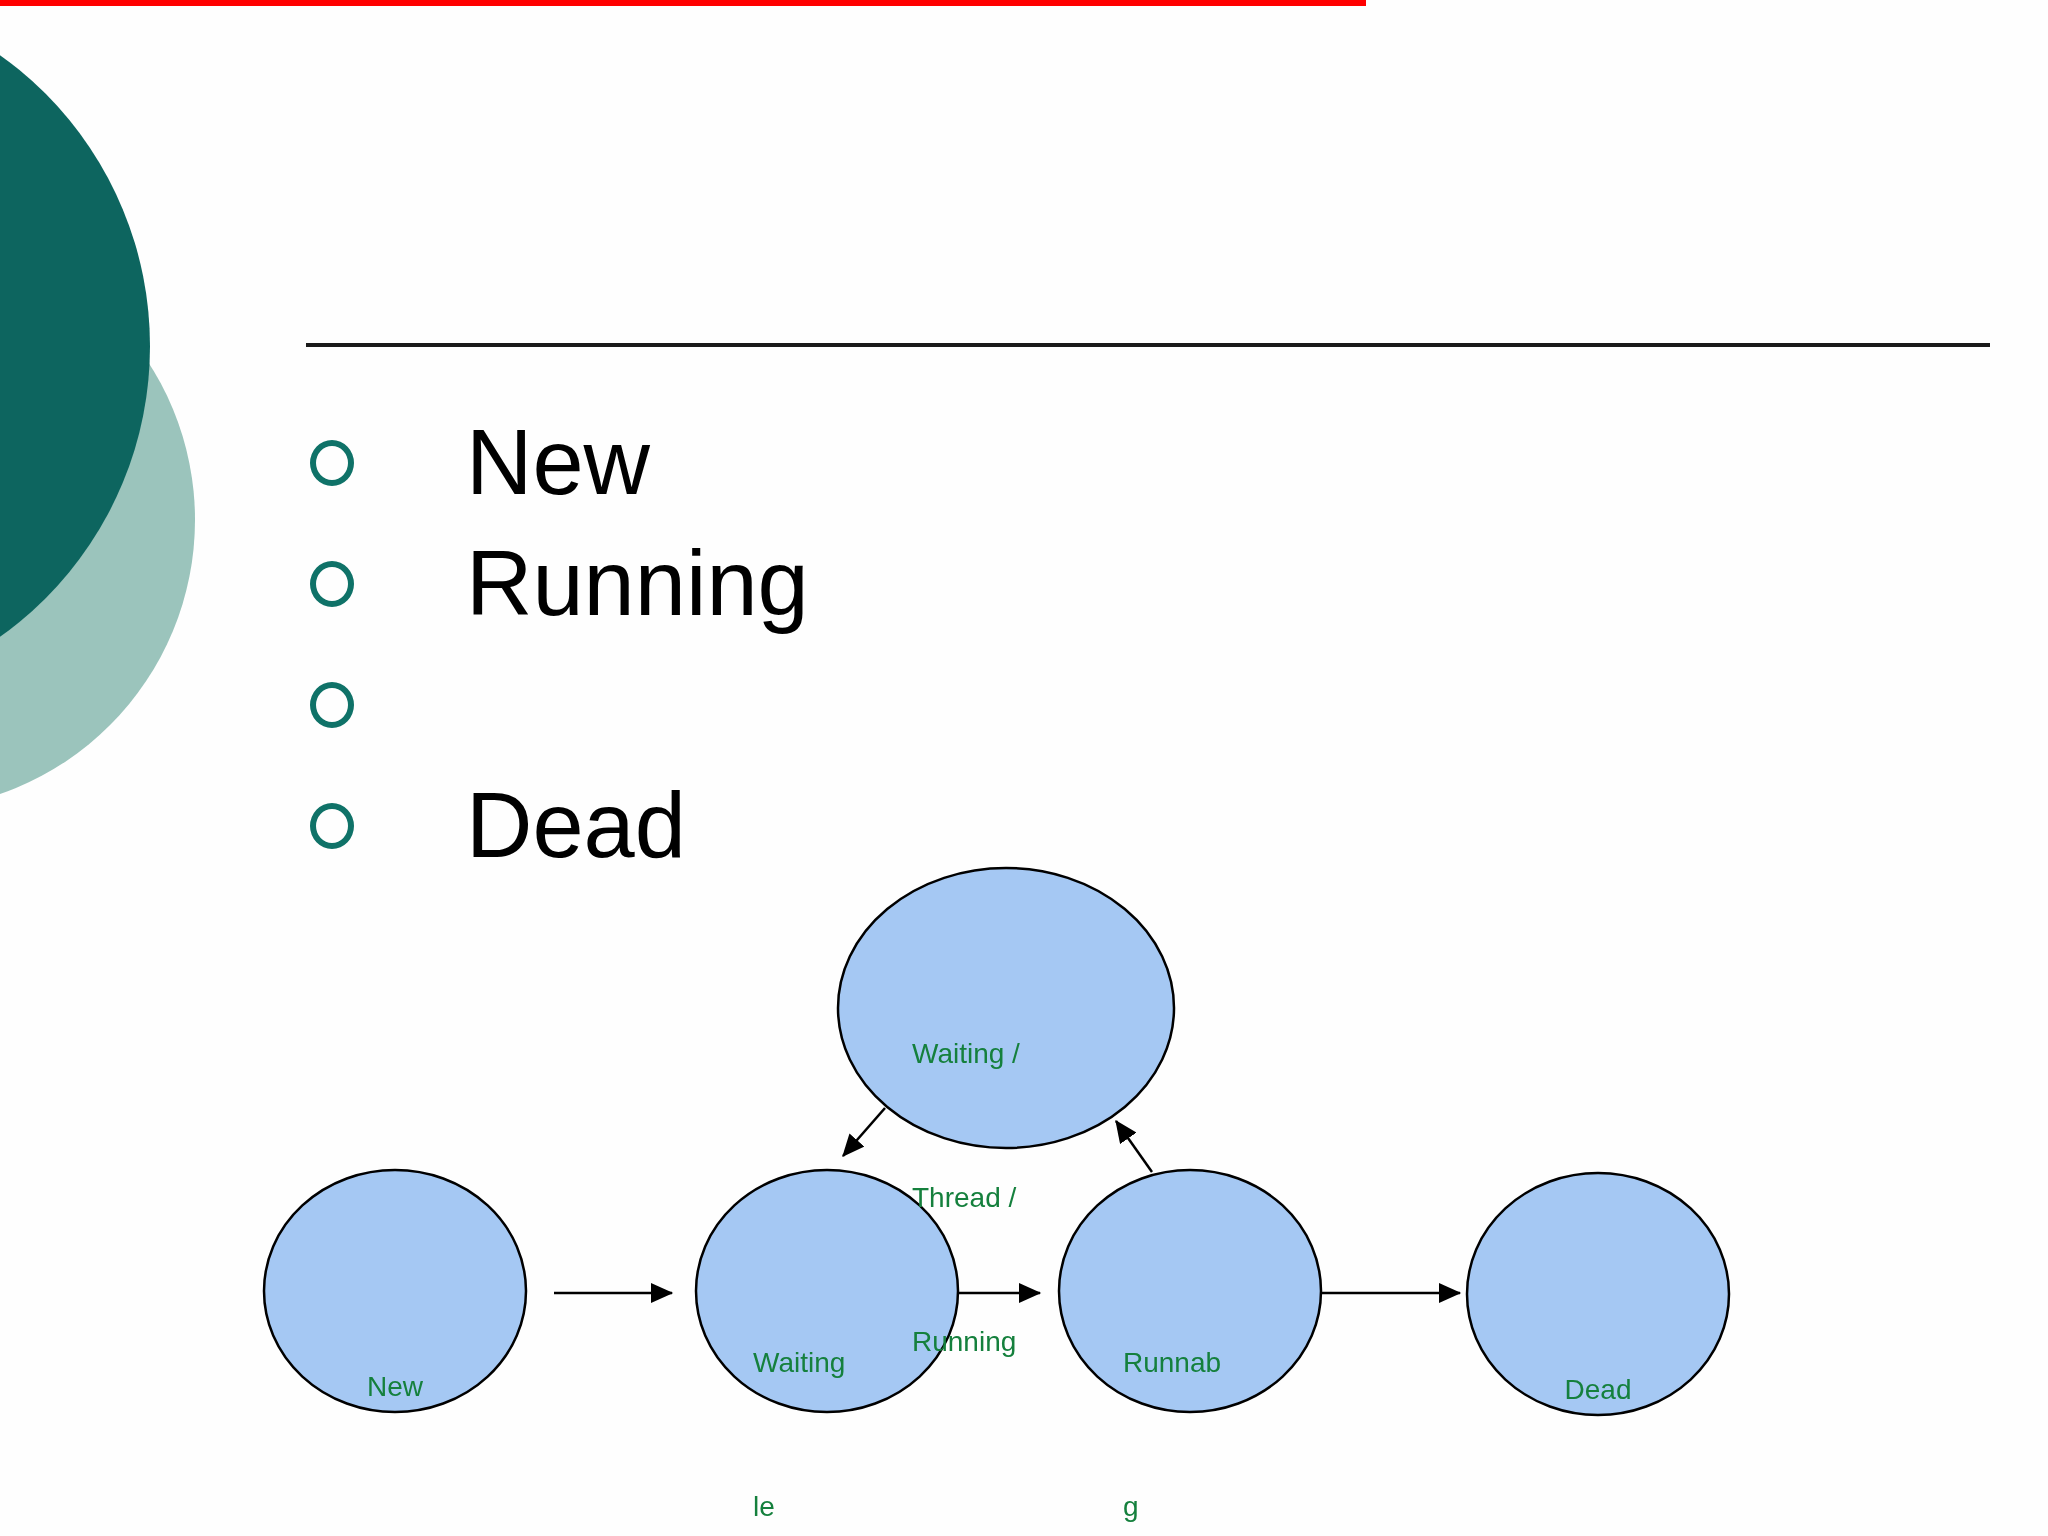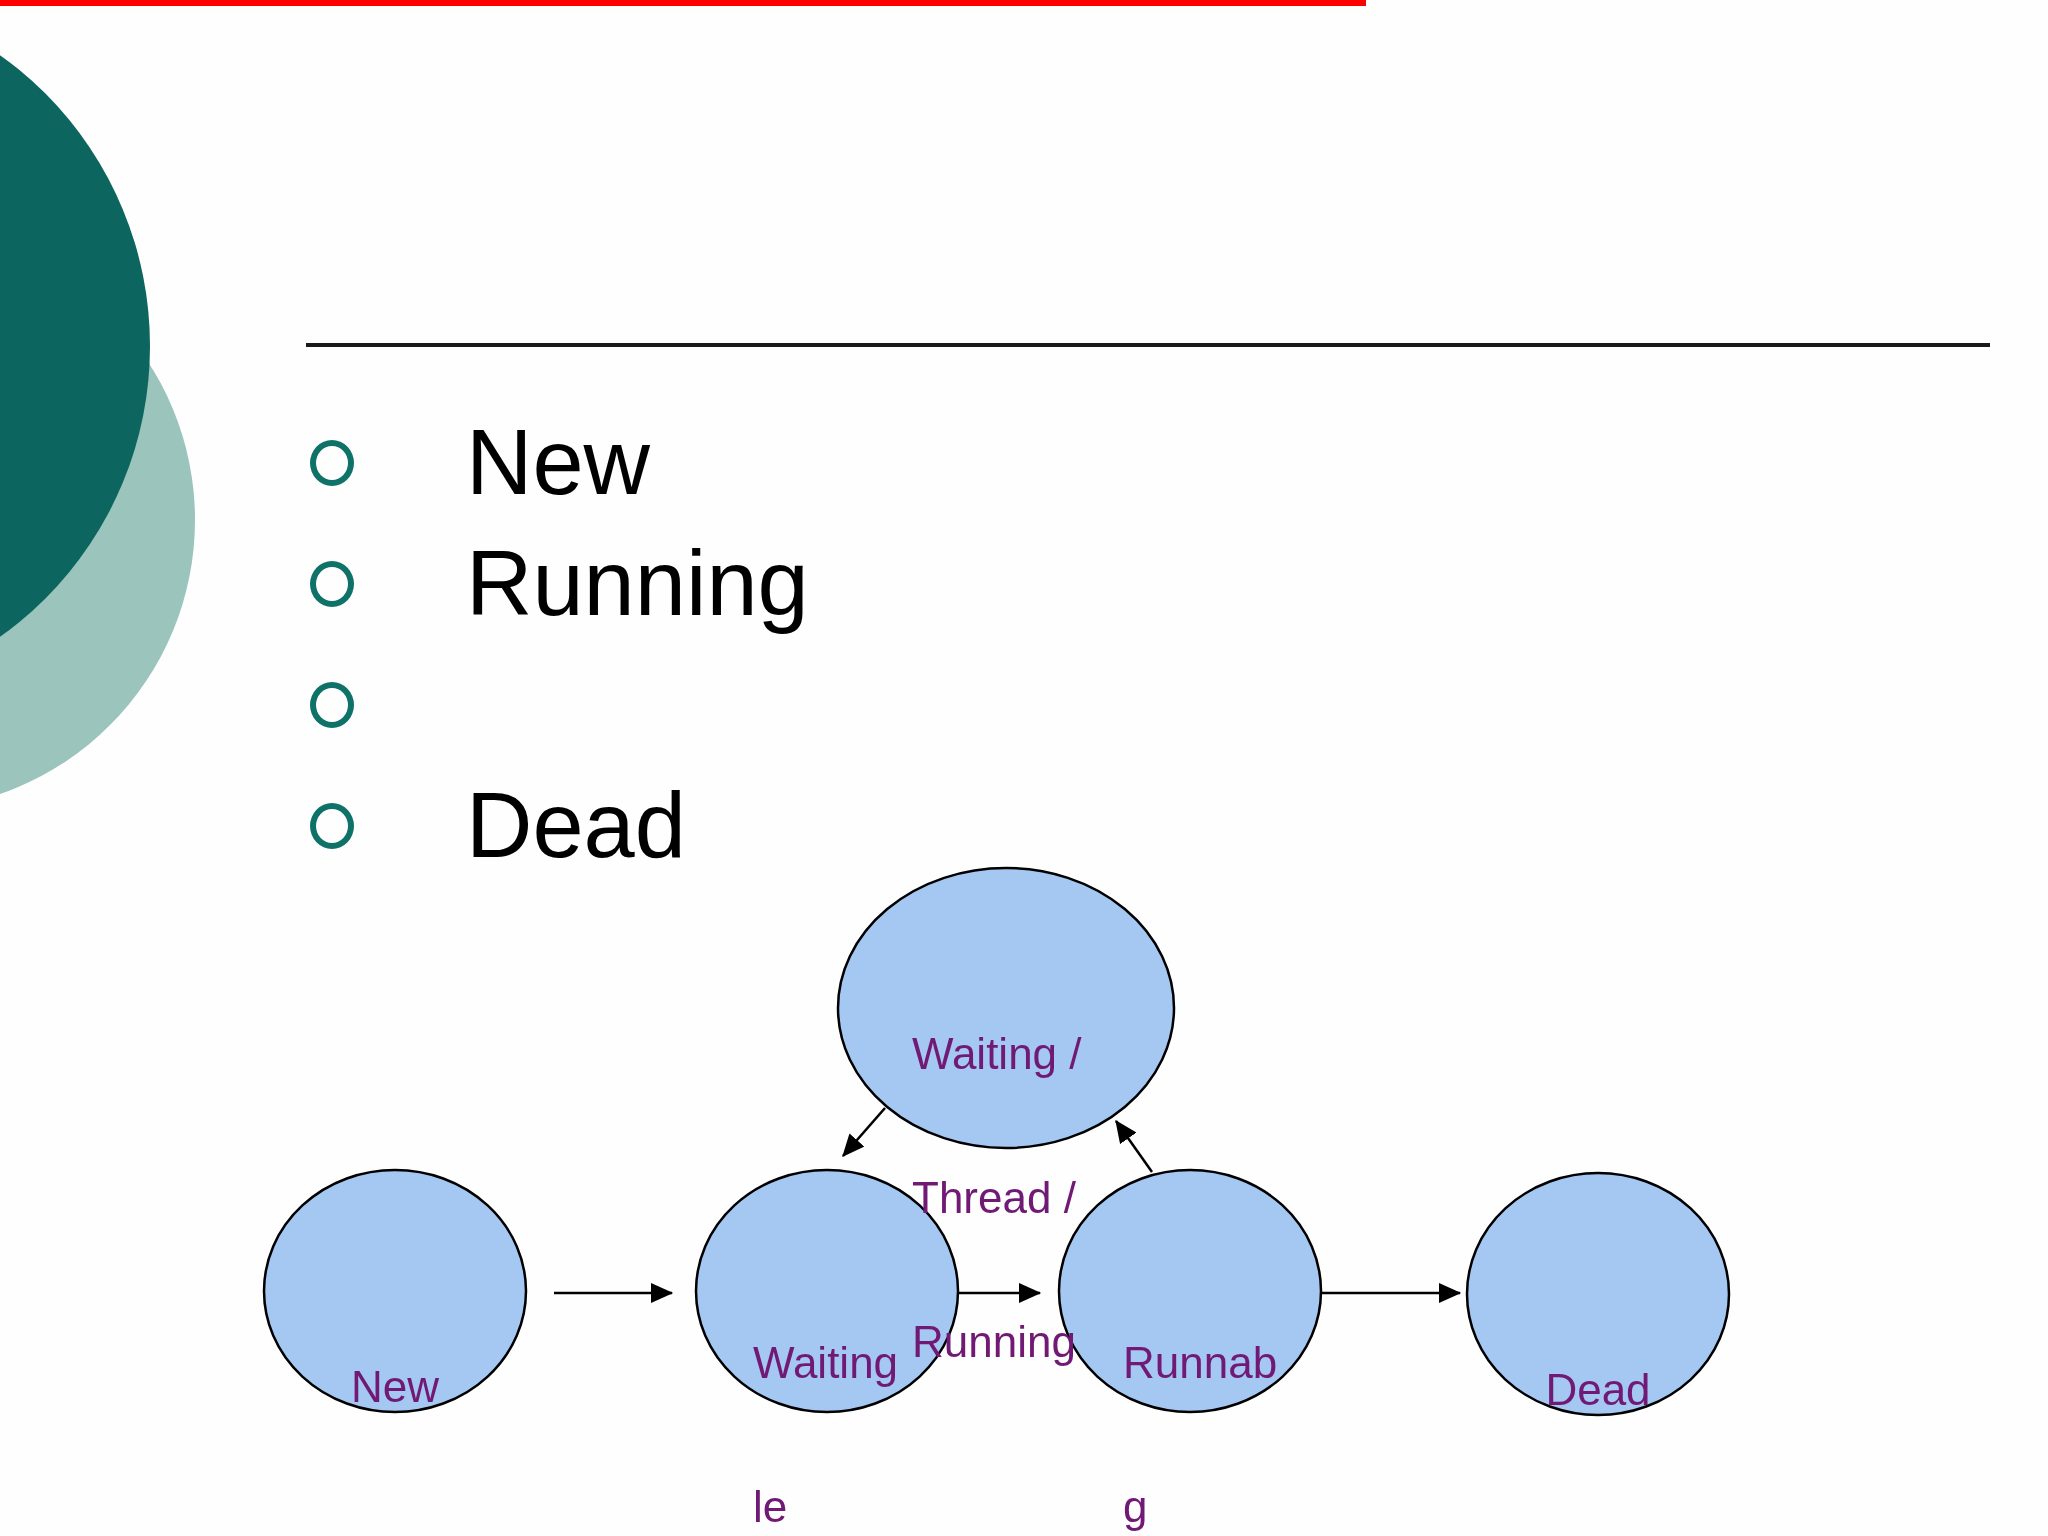--- a/index.html
+++ b/index.html
@@ -73,23 +73,23 @@
     color: #000000;
     white-space: nowrap;
   }
   .diagram-svg {
     position: absolute;
     left: 0; top: 0;
     width: 2048px; height: 1536px;
   }
   .node-label {
     position: absolute;
-    font-size: 44px;
+    font-size: 28px;
     line-height: 48px;
-    color: #701a75;
+    color: #15803d;
     white-space: pre;
   }
   .node-label span { display: block; }
   .label-center { text-align: center; }
 </style>
 </head>
 <body>
 
 <div class="slide">
 

